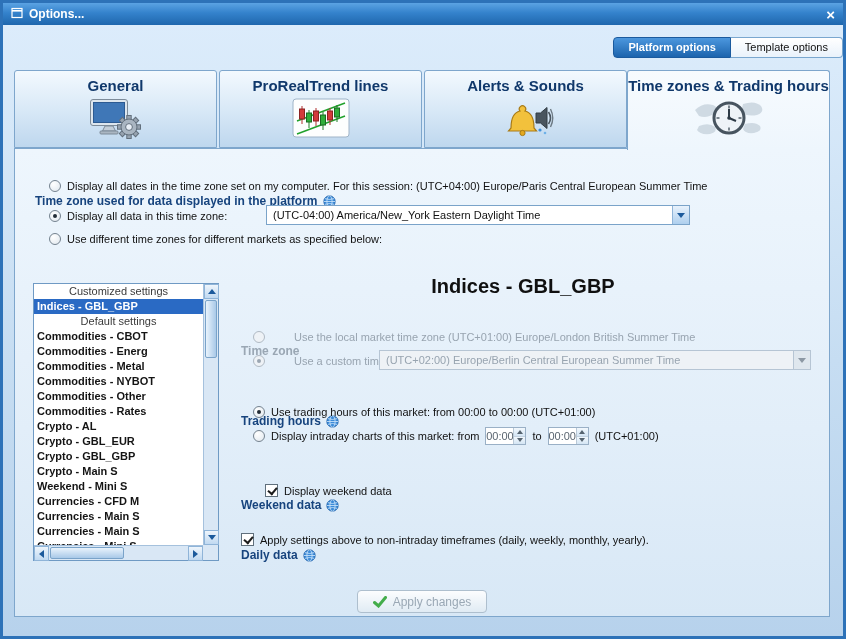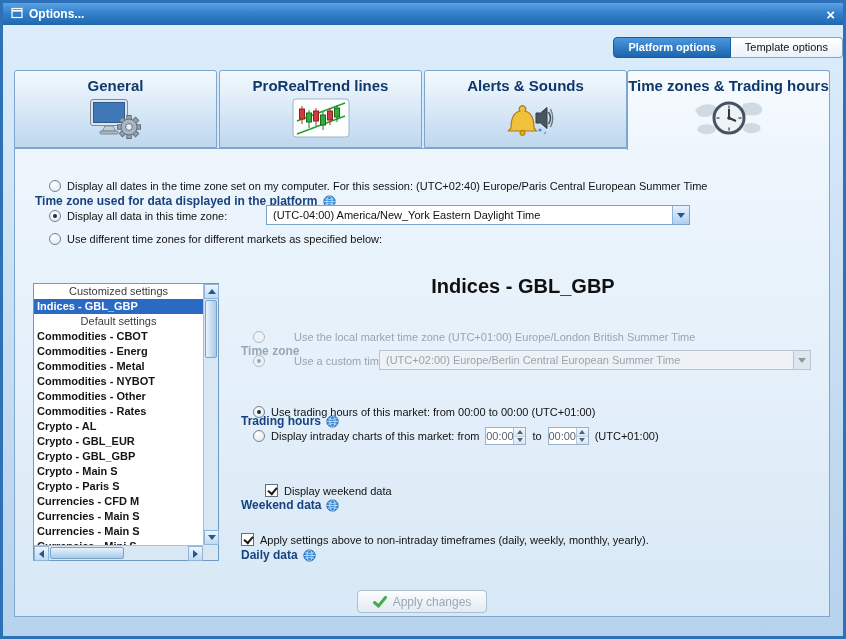--- a/index.html
+++ b/index.html
@@ -220,21 +220,21 @@
         <svg width="13" height="13" viewBox="0 0 16 16">
             <circle cx="8" cy="8" r="7" fill="#3b8ad8" stroke="#1c5fa8"></circle>
             <ellipse cx="8" cy="8" rx="3.2" ry="7" fill="none" stroke="#cfe6fa"></ellipse>
             <line x1="1" y1="8" x2="15" y2="8" stroke="#cfe6fa"></line>
             <path d="M2.5 4.5 Q8 6.5 13.5 4.5 M2.5 11.5 Q8 9.5 13.5 11.5" fill="none" stroke="#cfe6fa"></path>
           </svg>
       </div>
 
       <div class="row" style="left:34px; top:31px;">
         <span class="radio"></span>
-        <span class="glabel">Display all dates in the time zone set on my computer. For this session:  (UTC+02:40) Europe/Paris Central European Summer Time</span>
+        <span class="glabel">Display all dates in the time zone set on my computer. For this session:  (UTC+04:00) Europe/Paris Central European Summer Time</span>
       </div>
 
       <div class="row" style="left:34px; top:58px; height:18px;">
         <span class="radio checked"></span>
         <span class="glabel">Display all data in this time zone:</span>
       </div>
       <div class="combo" style="left:251px; top:56px; width:424px;">
         <span class="txt">(UTC-04:00) America/New_York Eastern Daylight Time</span>
         <span class="btn">
             <span class="tri-down"></span>
@@ -254,21 +254,21 @@
             <div class="list-row">Commodities - CBOT</div>
             <div class="list-row">Commodities - Energ</div>
             <div class="list-row">Commodities - Metal</div>
             <div class="list-row">Commodities - NYBOT</div>
             <div class="list-row">Commodities - Other</div>
             <div class="list-row">Commodities - Rates</div>
             <div class="list-row">Crypto - AL</div>
             <div class="list-row">Crypto - GBL_EUR</div>
             <div class="list-row">Crypto - GBL_GBP</div>
             <div class="list-row">Crypto - Main S</div>
-            <div class="list-row">Crypto - Paris S</div>
+            <div class="list-row">Weekend - Mini S</div>
             <div class="list-row">Currencies - CFD M</div>
             <div class="list-row">Currencies - Main S</div>
             <div class="list-row">Currencies - Main S</div>
             <div class="list-row">Currencies - Mini S</div>
           </div>
         <div class="vsb">
           <div class="sb-btn" style="top:0; left:0;">
               <span class="tri-s-up"></span>
             </div>
           <div class="vthumb"></div>

